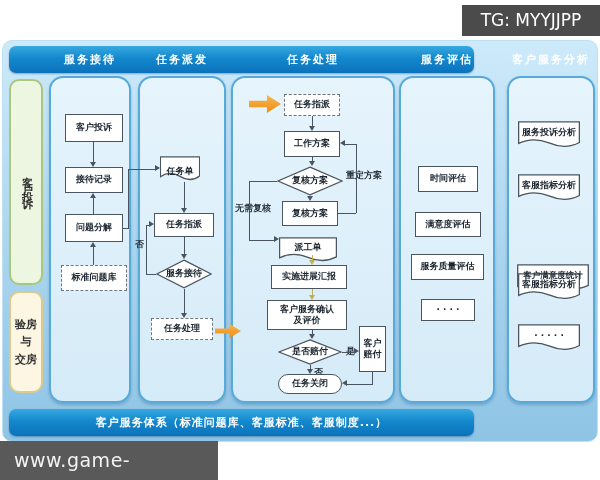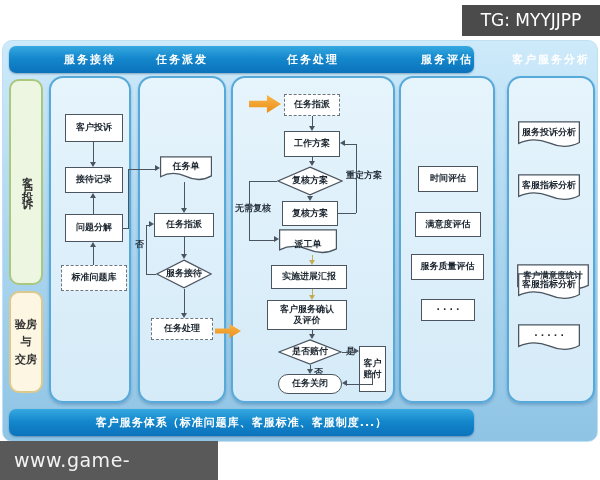--- a/index.html
+++ b/index.html
@@ -122,21 +122,21 @@
     <div class="vl" style="left:90px;top:206px;height:18px;"></div>
   <div class="node dashed" style="left:58px;top:224px;width:66px;height:26px;">
       <span>标准问题库</span>
     </div>
 
   <div class="hl" style="left:120px;top:187px;width:6px;"></div>
   <div class="vl" style="left:125px;top:128px;height:59px;"></div>
   <div class="hl" style="left:125px;top:128px;width:27px;"></div>
   <div class="ah r" style="left:152px;top:124px;"></div>
 
-  <div class="node doc" style="left:157px;top:115px;width:52px;height:26px;">
+  <div class="node doc" style="left:157px;top:115px;width:40px;height:26px;justify-content:flex-end;">
     <svg class="shape-svg" viewBox="0 0 100 30" preserveAspectRatio="none">
         <path d="M1 1 H99 V23 Q76 31 50 23.5 Q24 16.5 1 24 Z" fill="#ffffff" stroke="#4a5560" stroke-width="1.3" vector-effect="non-scaling-stroke"></path>
       </svg>
     <span class="txt">任务单</span>
   </div>
   <div class="vl" style="left:181px;top:141px;height:26px;"></div>
     <div class="ah d" style="left:178px;top:167px;"></div>
   <div class="node" style="left:151px;top:172px;width:60px;height:24px;">
       <span>任务指派</span>
     </div>
@@ -184,21 +184,21 @@
   <div class="flabel" style="left:343px;top:128px;">重定方案</div>
   <div class="hl" style="left:335px;top:172px;width:18px;"></div>
   <div class="vl" style="left:353px;top:103px;height:69px;"></div>
   <div class="hl" style="left:342px;top:103px;width:11px;"></div>
   <div class="ah l" style="left:337px;top:99px;"></div>
   <div class="flabel" style="left:232px;top:161px;">无需复核</div>
   <div class="hl" style="left:246px;top:140px;width:28px;"></div>
   <div class="vl" style="left:246px;top:140px;height:59px;"></div>
   <div class="hl" style="left:246px;top:199px;width:25px;"></div>
   <div class="ah r" style="left:271px;top:195px;"></div>
-  <div class="node doc" style="left:276px;top:188px;width:58px;height:26px;justify-content:flex-end;">
+  <div class="node doc" style="left:276px;top:196px;width:58px;height:26px;">
     <svg class="shape-svg" viewBox="0 0 100 30" preserveAspectRatio="none">
         <path d="M1 1 H99 V23 Q76 31 50 23.5 Q24 16.5 1 24 Z" fill="#ffffff" stroke="#4a5560" stroke-width="1.3" vector-effect="non-scaling-stroke"></path>
       </svg>
     <span class="txt">派工单</span>
   </div>
   <div class="vl y" style="left:309px;top:214px;height:5px;"></div>
     <div class="ah d y" style="left:306px;top:219px;"></div>
   <div class="node" style="left:268px;top:224px;width:76px;height:24px;">
       <span>实施进展汇报</span>
     </div>
@@ -212,21 +212,21 @@
     <div class="ah d" style="left:306px;top:293px;"></div>
   <div class="node diamond" style="left:275px;top:298px;width:64px;height:26px;">
     <svg class="shape-svg" viewBox="0 0 100 40" preserveAspectRatio="none">
         <polygon points="50,1.5 98.5,20 50,38.5 1.5,20" fill="#ffffff" stroke="#4a5560" stroke-width="1.3" vector-effect="non-scaling-stroke"></polygon>
       </svg>
     <span class="txt">是否赔付</span>
   </div>
   <div class="flabel" style="left:343px;top:304px;">是</div>
   <div class="hl" style="left:339px;top:311px;width:12px;"></div>
   <div class="ah r" style="left:351px;top:307px;"></div>
-  <div class="node" style="left:356px;top:285px;width:27px;height:46px;margin-top:20px;">
+  <div class="node" style="left:356px;top:285px;width:27px;height:46px;">
       <span>客户</span>
       <span>赔付</span>
     </div>
   <div class="flabel" style="left:311px;top:325px;">否</div>
   <div class="vl" style="left:307px;top:324px;height:4px;"></div>
     <div class="ah d" style="left:304px;top:328px;"></div>
   <div class="node stadium" style="left:275px;top:333px;width:64px;height:20px;">
       <span>任务关闭</span>
     </div>
   <div class="vl" style="left:369px;top:331px;height:12px;"></div>

